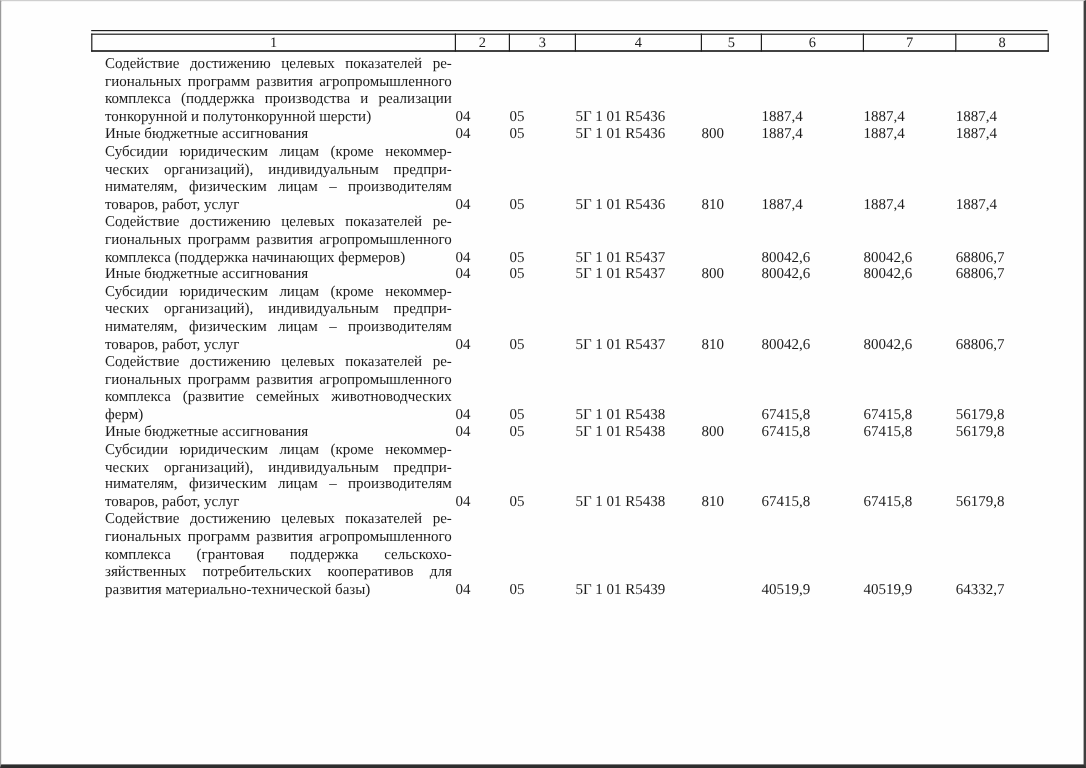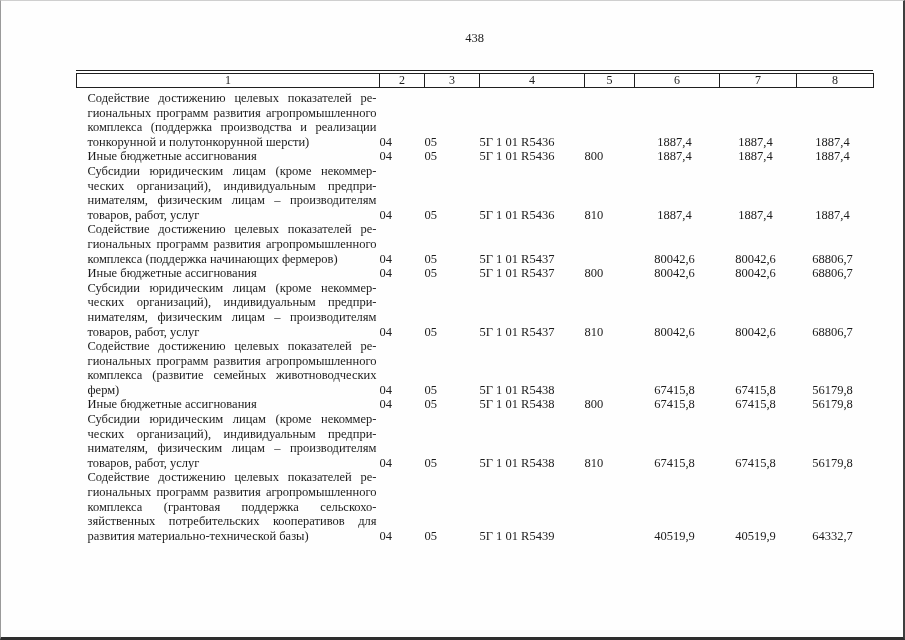--- a/index.html
+++ b/index.html
@@ -65,29 +65,28 @@
     text-align: justify;
     text-align-last: left;
     padding-left: 11px;
     padding-right: 3px;
     font-family: Liberation Serif, serif;
   }
   td.c-code {
     text-align: left;
   }
   td.c-num {
-    text-align: center;
+    text-align: left;
     padding-right: 5px;
   }
 </style>
 </head>
 <body>
 
 <div class="page">
-  <div class="page-number">438</div>
 
   <div class="table-topline"></div>
 
   <table class="budget-table">
     <colgroup>
       <col style="width:303px">
       <col style="width:45px">
       <col style="width:55px">
       <col style="width:105px">
       <col style="width:50px">

